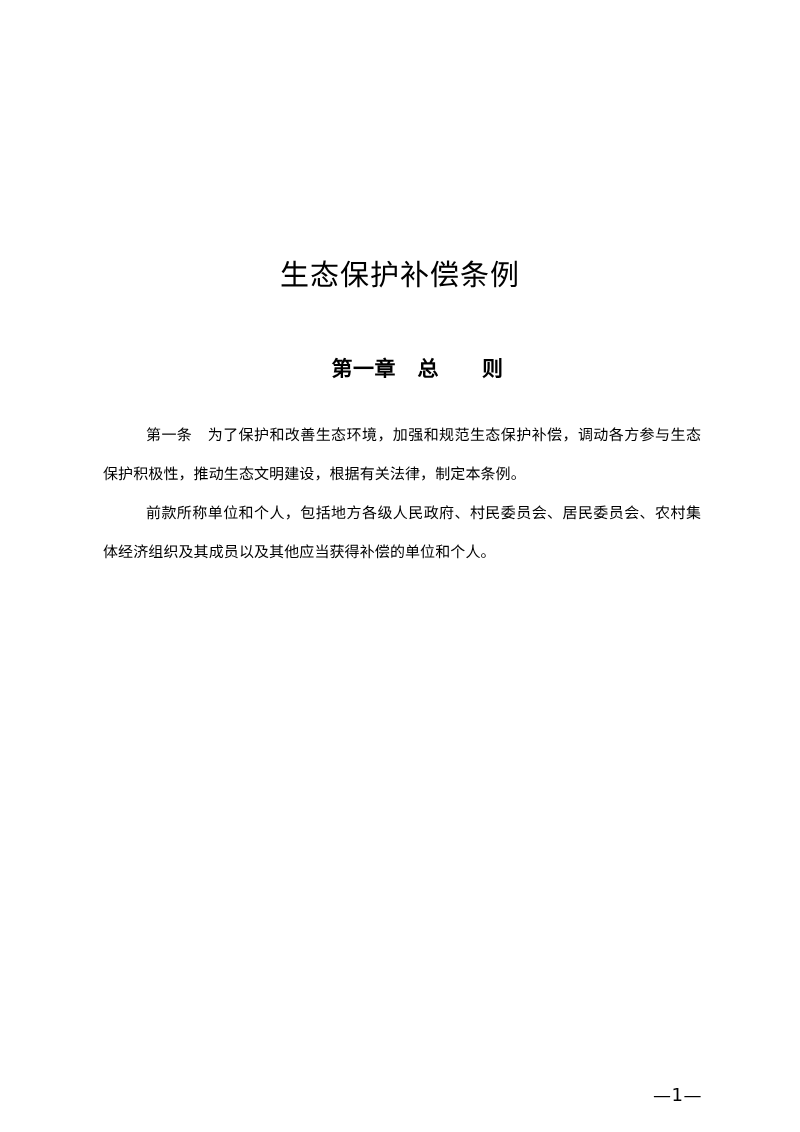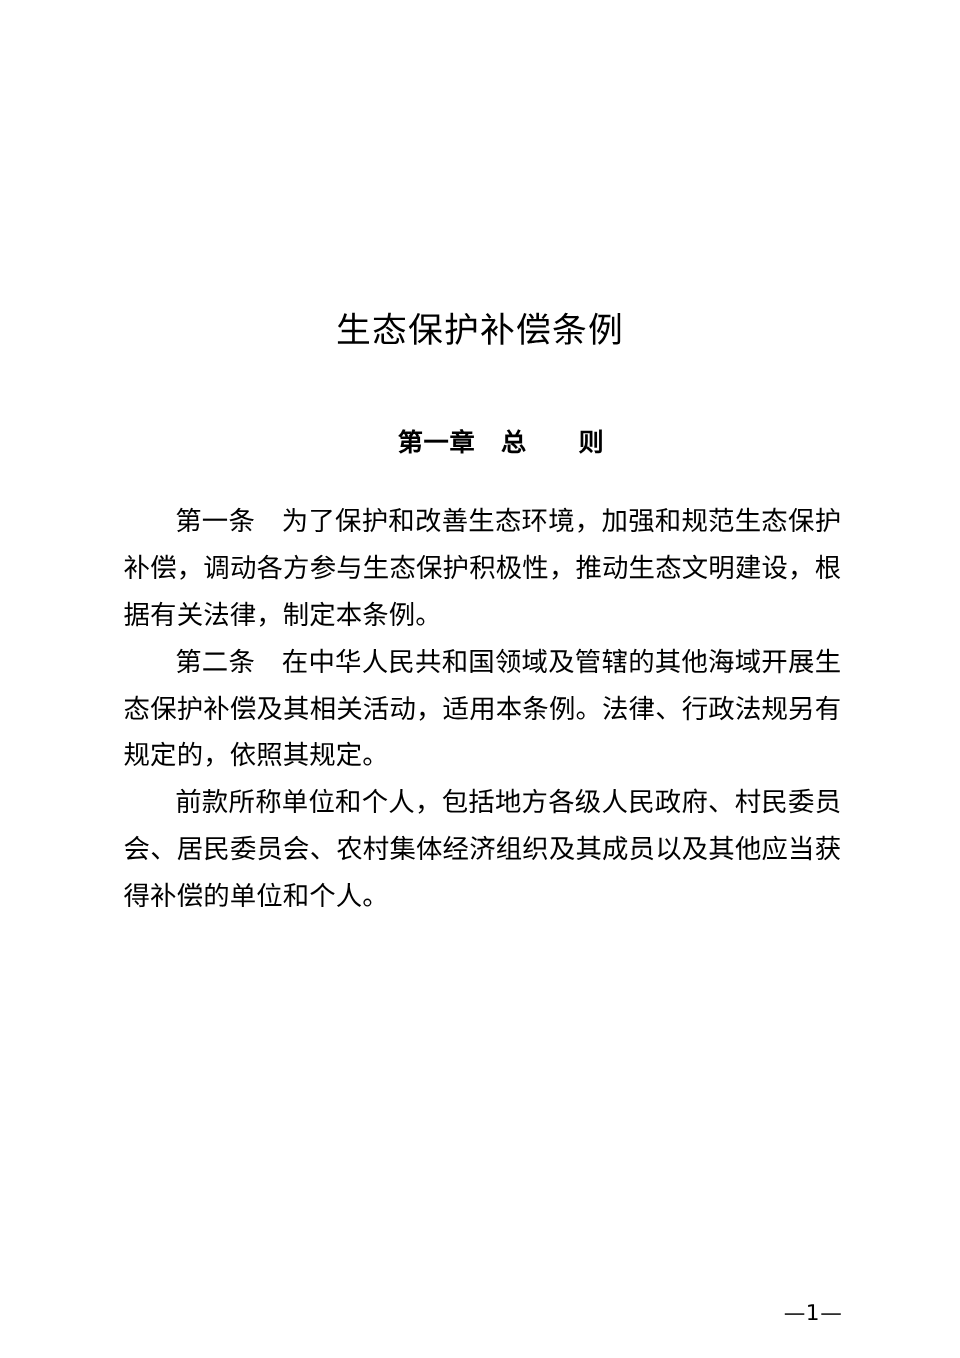--- a/index.html
+++ b/index.html
@@ -50,21 +50,21 @@
     white-space: pre;
     padding-left: 24px;
   }
 
   
   .body-block {
     position: absolute;
     top: 416px;
     left: 103px;
     width: 598px;
-    font-size: 22px;
+    font-size: 15px;
     line-height: 39px;
   }
 
   .para {
     margin: 0;
     text-align: justify;
     text-justify: inter-character;
     text-align-last: left;
     text-indent: 43px;
     word-break: break-all;
@@ -96,21 +96,20 @@
 <div class="page">
 
   <h1 class="doc-title">生态保护补偿条例</h1>
 
   <h2 class="chapter-heading">第一章　总　　则</h2>
 
   <div class="body-block">
 
     <p class="para"><span class="art-no">第一条</span><span class="art-sep">　</span><span class="art-text">为了保护和改善生态环境，加强和规范生态保护补偿，调动各方参与生态保护积极性，推动生态文明建设，根据有关法律，制定本条例。</span></p>
 
-    <p class="para"><span class="art-no">第二条</span><span class="art-sep">　</span><span class="art-text">在中华人民共和国领域及管辖的其他海域开展生态保护补偿及其相关活动，适用本条例。法律、行政法规另有规定的，依照其规定。</span></p>
 
 
     <p class="para"><span class="art-no"></span><span class="art-sep"></span><span class="art-text">前款所称单位和个人，包括地方各级人民政府、村民委员会、居民委员会、农村集体经济组织及其成员以及其他应当获得补偿的单位和个人。</span></p>
 
 
   </div>
 
   <div class="page-number">—1—</div>
 
 </div>

